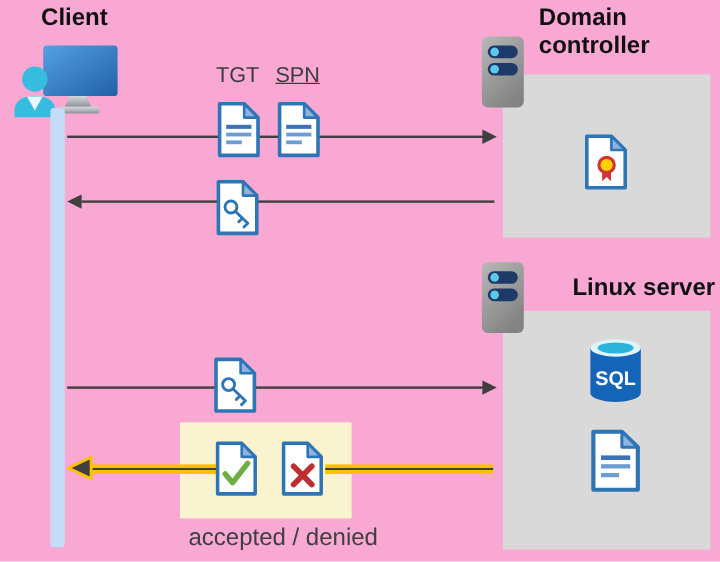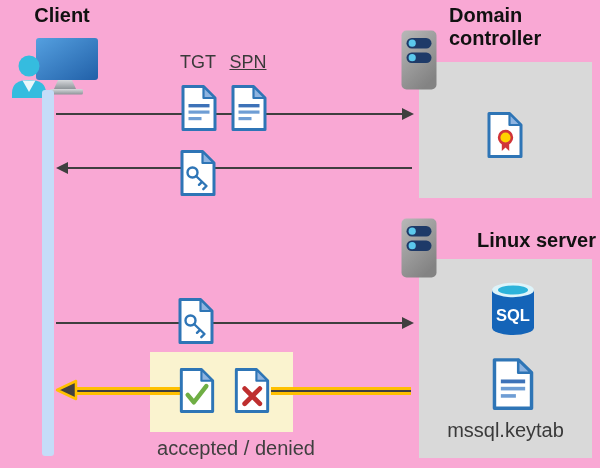--- a/index.html
+++ b/index.html
@@ -136,21 +136,20 @@
   </svg>
 
   <svg class="abs" style="left:491px;top:357px;" width="44" height="54" viewBox="0 0 38 48" preserveAspectRatio="none">
     <path d="M3,2.5 H23.5 L35,14 V45.5 H3 Z" fill="#fff" stroke="var(--doc-blue)" stroke-width="3" stroke-linejoin="round"></path>
     <path d="M23.5,2.5 V14 H35 Z" fill="var(--doc-fold)" stroke="var(--doc-blue)" stroke-width="2.2" stroke-linejoin="round"></path>
     <rect x="8.5" y="20" width="21" height="3.4" fill="var(--doc-line-dark)"></rect>
     <rect x="8.5" y="26.5" width="21" height="3.2" fill="var(--doc-line)"></rect>
     <rect x="8.5" y="33" width="13" height="3.2" fill="var(--doc-line)"></rect>
   </svg>
 
-  <div class="abs caption" style="left:419px;top:419px;width:173px;">mssql.keytab</div>
 
   <div class="abs hl-box" style="left:150px;top:352px;width:143px;height:80px;"></div>
 
   <div class="abs gold-shaft" style="left:76px;top:387px;width:104px;"></div>
   <div class="abs gold-shaft" style="left:271px;top:387px;width:140px;"></div>
   <svg class="abs" style="left:55px;top:379px;" width="24" height="22" viewBox="0 0 24 22">
     <polygon points="2,11 21,2 21,20" fill="#404040" stroke="var(--gold)" stroke-width="2.5" stroke-linejoin="round"></polygon>
   </svg>
 
   <svg class="abs" style="left:178px;top:367px;" width="38" height="47" viewBox="0 0 38 48">

